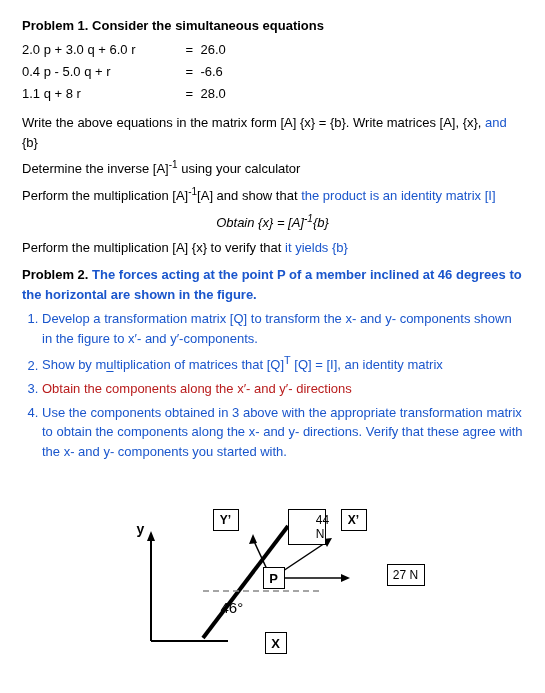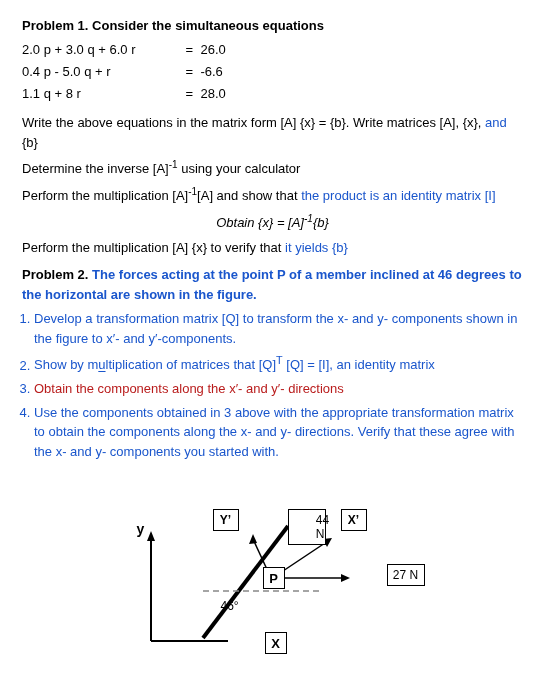--- a/index.html
+++ b/index.html
@@ -37,21 +37,21 @@
       margin-bottom: 5px;
       text-align: center;
     }
     .problem2-title {
       font-weight: bold;
       margin-bottom: 5px;
       line-height: 1.5;
     }
     .problem2-title .blue { color: #1a56cc; }
     ol {
-      margin-left: 12px;
+      margin-left: 20px;
       margin-bottom: 10px;
     }
     ol li {
       margin-bottom: 4px;
       line-height: 1.5;
       color: #1a56cc;
     }
     ol li span.black { color: #b91c1c; }
     .figure-container {
       position: relative;
@@ -173,18 +173,18 @@
     </div>
 
     <div style="position:absolute;left:150px;top:96px;width:22px;height:22px;border:1.5px solid #000;display:flex;align-items:center;justify-content:center;font-size:13px;font-weight:bold;background:#fff;">
       <span>P</span>
     </div>
 
     <div style="position:absolute;left:240px;top:93px;width:38px;height:22px;border:1.5px solid #000;display:flex;align-items:center;justify-content:center;font-size:12px;background:#fff;margin-left:34px;">
       <span>27 N</span>
     </div>
 
-    <div style="position:absolute;left:108px;top:128px;font-size:12px;">
+    <div style="position:absolute;left:108px;top:128px;font-size:15px;">
       <span>46°</span>
     </div>
 
   </div>
 </div>
 
 </body></html>

